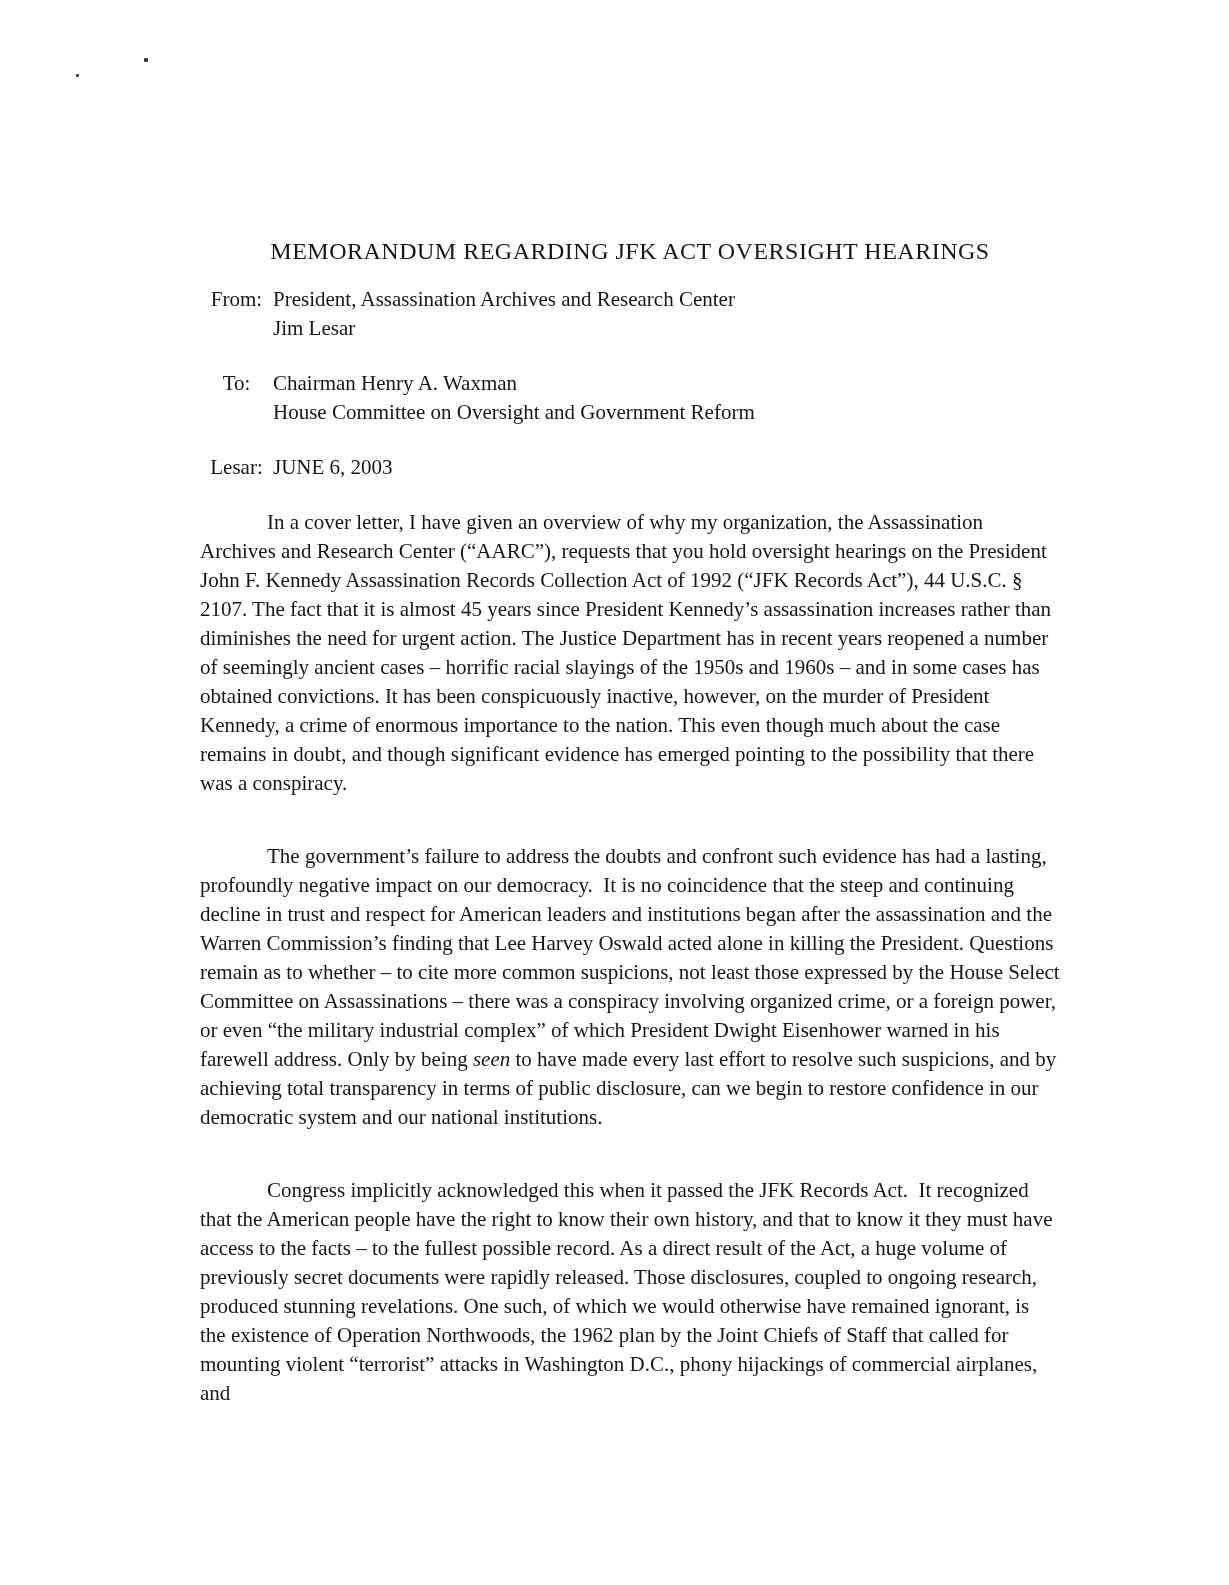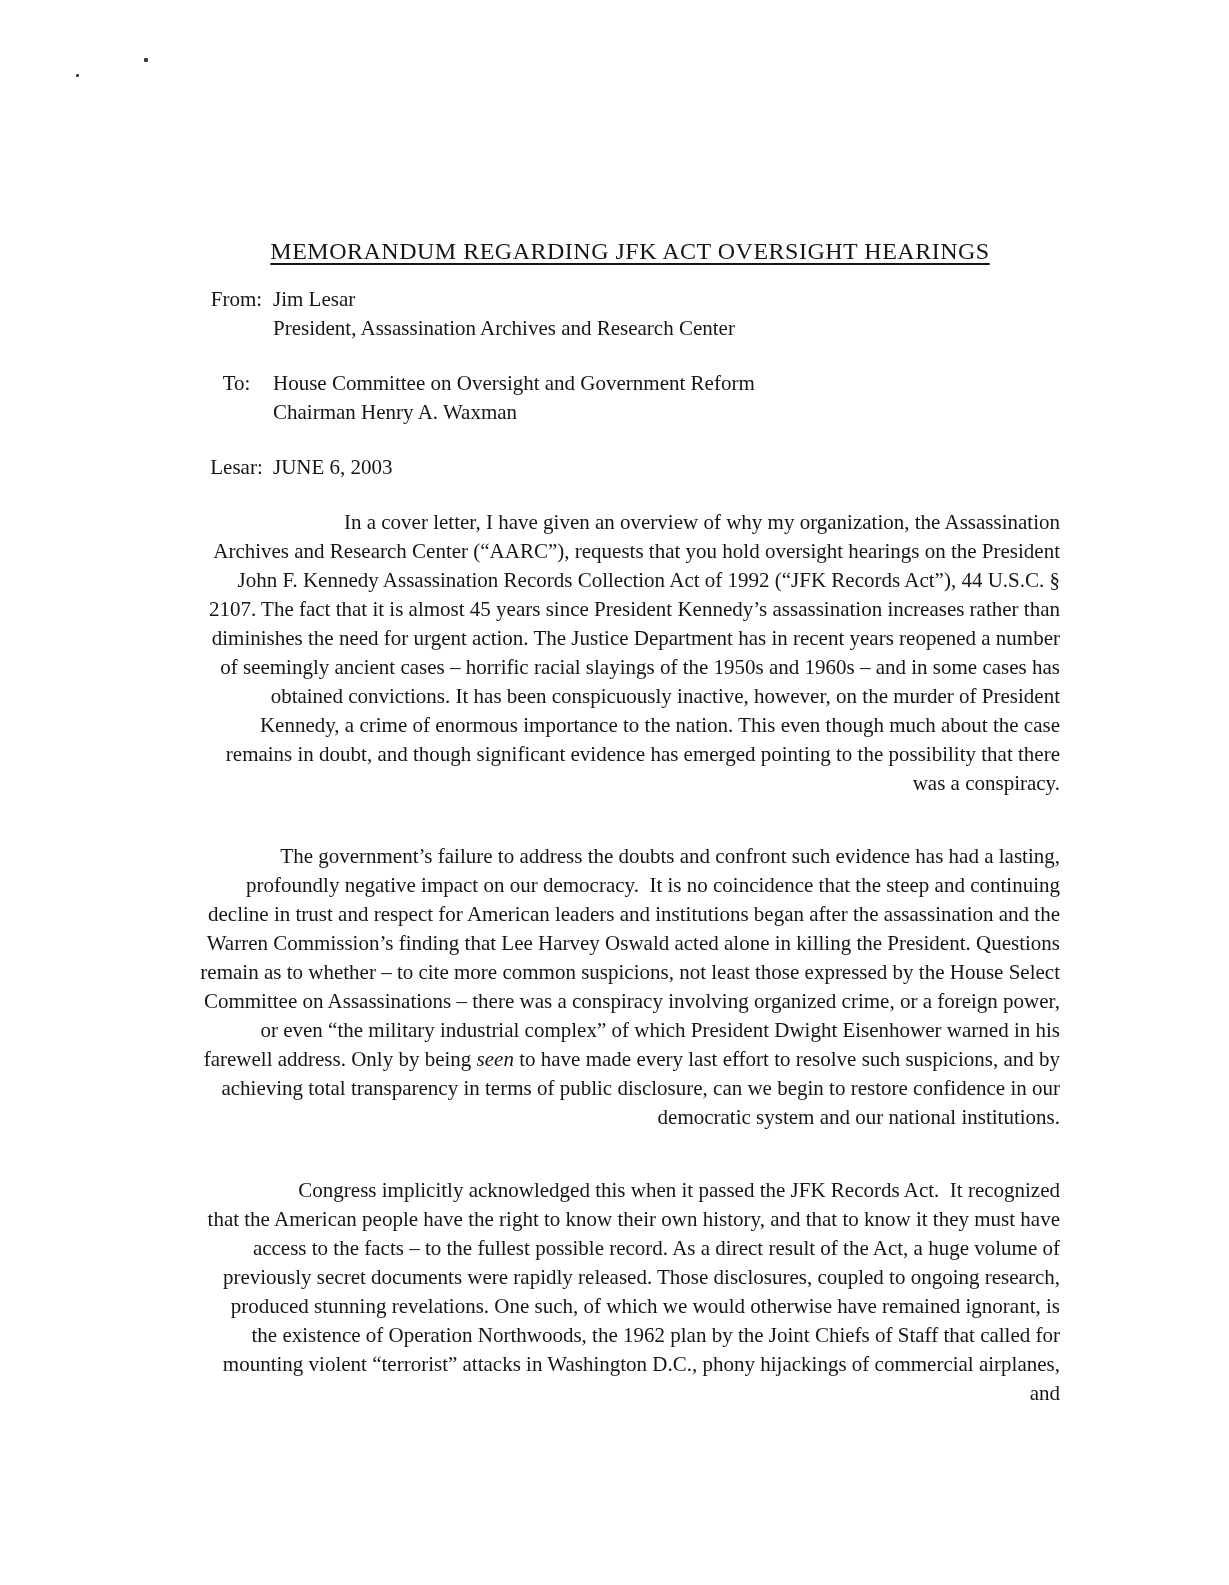--- a/index.html
+++ b/index.html
@@ -22,21 +22,20 @@
     position: absolute;
     background: #3a3a3a;
     border-radius: 1px;
   }
   .speck.s1 { left: 144px; top: 58px; width: 4px; height: 4px; }
   .speck.s2 { left: 76px;  top: 74px; width: 3px; height: 3px; }
   .memo-title {
     font-size: 24px;
     font-weight: normal;
     text-align: center;
-    text-decoration: underline;
     text-underline-offset: 4px;
     letter-spacing: 0.5px;
     margin: 0 0 20px 0;
     white-space: nowrap;
   }
   .fields { margin: 0; }
   .field {
     display: flex;
     align-items: flex-start;
     margin-bottom: 26px;
@@ -49,46 +48,46 @@
     text-align: center;
   }
   .field-lines { flex: 1; }
   .body-text { margin-top: 0; }
   .para {
     font-size: 21px;
     line-height: 29px;
     margin: 0 0 44px 0;
     text-indent: 67px;
     white-space: pre-wrap;
-    text-align: right;
+    text-align: left;
   }
   .italic { font-style: italic; }
 </style>
 </head>
 <body>
 
 <div class="page">
   <div class="speck s1"></div>
   <div class="speck s2"></div>
 
   <h1 class="memo-title">MEMORANDUM REGARDING JFK ACT OVERSIGHT HEARINGS</h1>
 
   <div class="fields">
       <div class="field">
         <div class="field-label">From:</div>
         <div class="field-lines">
+          <div>President, Assassination Archives and Research Center</div>
           <div>Jim Lesar</div>
-          <div>President, Assassination Archives and Research Center</div>
         </div>
       </div>
       <div class="field">
         <div class="field-label">To:</div>
         <div class="field-lines">
+          <div>Chairman Henry A. Waxman</div>
           <div>House Committee on Oversight and Government Reform</div>
-          <div>Chairman Henry A. Waxman</div>
         </div>
       </div>
       <div class="field">
         <div class="field-label">Lesar:</div>
         <div class="field-lines">
           <div>JUNE 6, 2003</div>
         </div>
       </div>
     </div>
 

